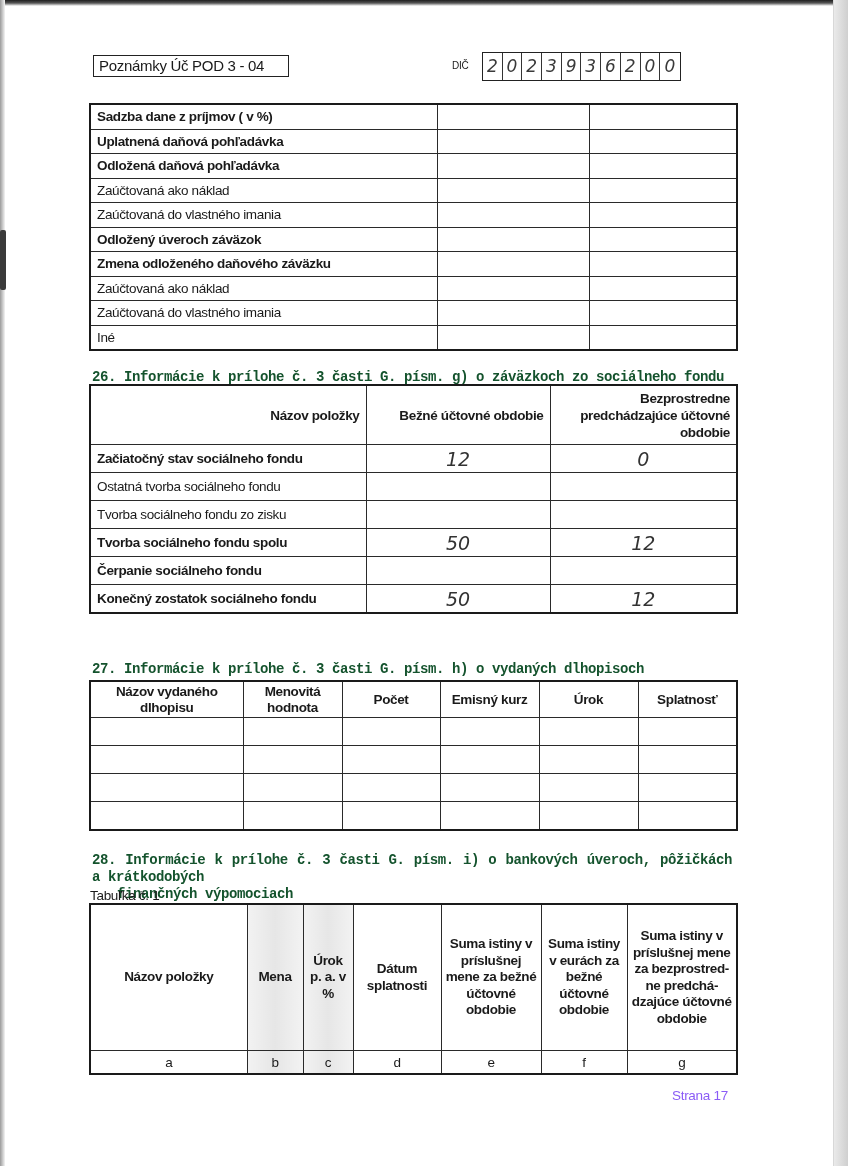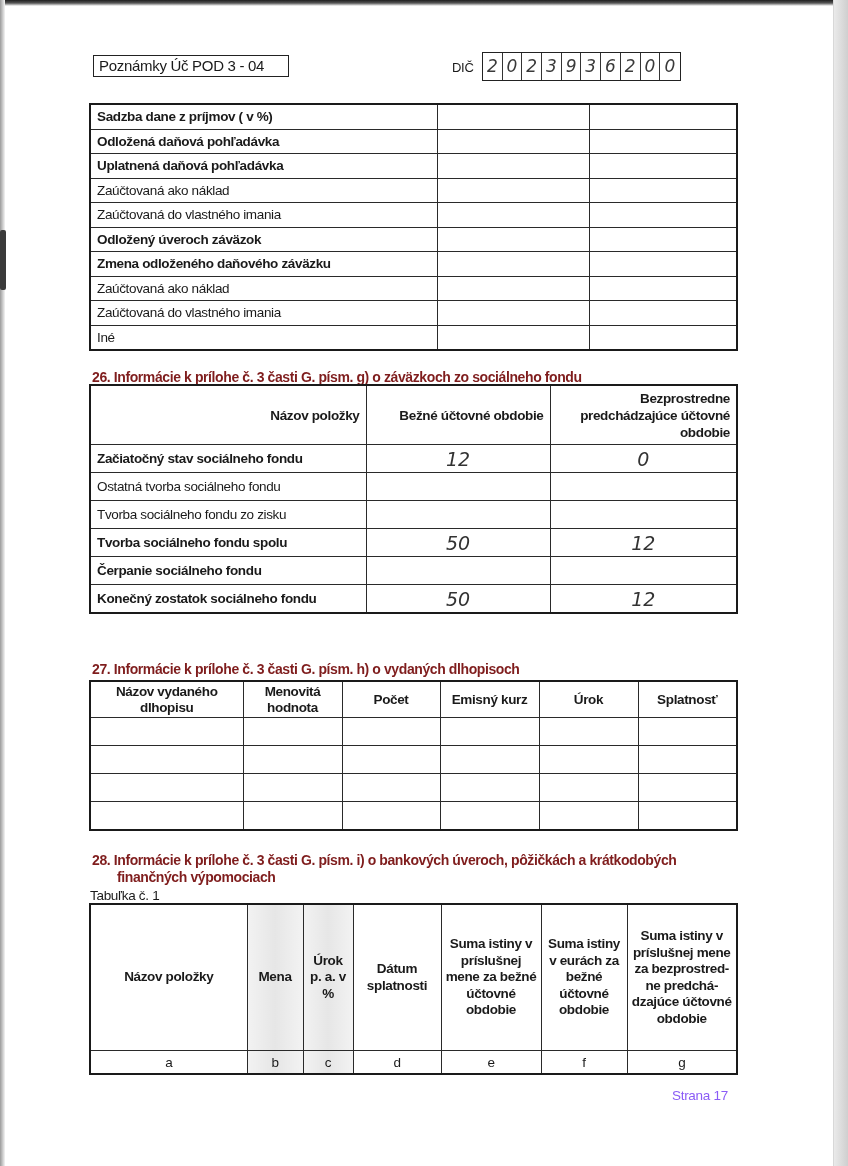--- a/index.html
+++ b/index.html
@@ -27,21 +27,21 @@
     border-left: 1px solid #d8d8d8;
   }
   .abs { position: absolute; }
 
   .hdr-box {
     left: 93px; top: 55px; width: 196px; height: 22px;
     border: 1.5px solid #222; box-sizing: border-box;
     font-size: 15px; line-height: 20px; padding-left: 5px;
     font-family: "Liberation Sans", sans-serif; letter-spacing: -0.3px;
   }
-  .dic-label { left: 452px; top: 60px; font-size: 13px; letter-spacing: -0.3px; }
+  .dic-label { left: 452px; top: 60px; font-size: 10px; letter-spacing: -0.3px; }
   .dic-boxes { left: 482px; top: 52px; display: flex; border: 1.5px solid #222; }
   .dic-box {
     width: 19.7px; height: 27px; border-right: 1px solid #333; box-sizing: border-box;
     font-family: "DejaVu Sans", sans-serif; font-style: italic; font-weight: 200;
     font-size: 17px; text-align: center; line-height: 27px; color: #3a3a3a;
   }
   .dic-box:last-child { border-right: none; }
 
   table { border-collapse: collapse; position: absolute; table-layout: fixed; }
   td, th {
@@ -54,22 +54,22 @@
   .b { font-weight: bold; }
   .hand {
     font-family: "DejaVu Sans", sans-serif; font-style: italic; font-weight: 200;
     font-size: 19px; color: #333; text-align: center; letter-spacing: 0;
   }
 
   #t1 { left: 89px; top: 103px; width: 647px; }
   #t1 td { height: 23.5px; }
 
   .sec-title {
-    font-size: 14px; font-weight: bold; letter-spacing: -0.4px; color: #7f1d1d;
-    font-family: Liberation Sans, sans-serif;
+    font-size: 14px; font-weight: bold; letter-spacing: -0.4px; color: #14532d;
+    font-family: Liberation Mono, monospace;
   }
   #s26 { left: 92px; top: 369px; }
   #t2 { left: 89px; top: 384px; width: 647px; }
   #t2 th { text-align: right; white-space: normal; line-height: 17px; height: 58px; font-weight: bold; }
   #t2 th.hname { font-weight: normal; }
   #t2 td { height: 27px; }
   #t2 th, #t2 th.hname { font-weight: bold; }
 
   #s27 { left: 92px; top: 661px; }
   #t3 { left: 89px; top: 680px; width: 647px; }
@@ -118,26 +118,26 @@
       <col style="width:152px">
       <col style="width:148px">
     </colgroup>
   <tbody id="t1-body">
       <tr>
         <td class="b">Sadzba dane z príjmov ( v %)</td>
         <td class="hand"></td>
         <td class="hand"></td>
       </tr>
       <tr>
+        <td class="b">Uplatnená daňová pohľadávka</td>
+        <td class="hand"></td>
+        <td class="hand"></td>
+      </tr>
+      <tr>
         <td class="b">Odložená daňová pohľadávka</td>
-        <td class="hand"></td>
-        <td class="hand"></td>
-      </tr>
-      <tr>
-        <td class="b">Uplatnená daňová pohľadávka</td>
         <td class="hand"></td>
         <td class="hand"></td>
       </tr>
       <tr>
         <td>Zaúčtovaná ako náklad</td>
         <td class="hand"></td>
         <td class="hand"></td>
       </tr>
       <tr>
         <td>Zaúčtovaná do vlastného imania</td>

